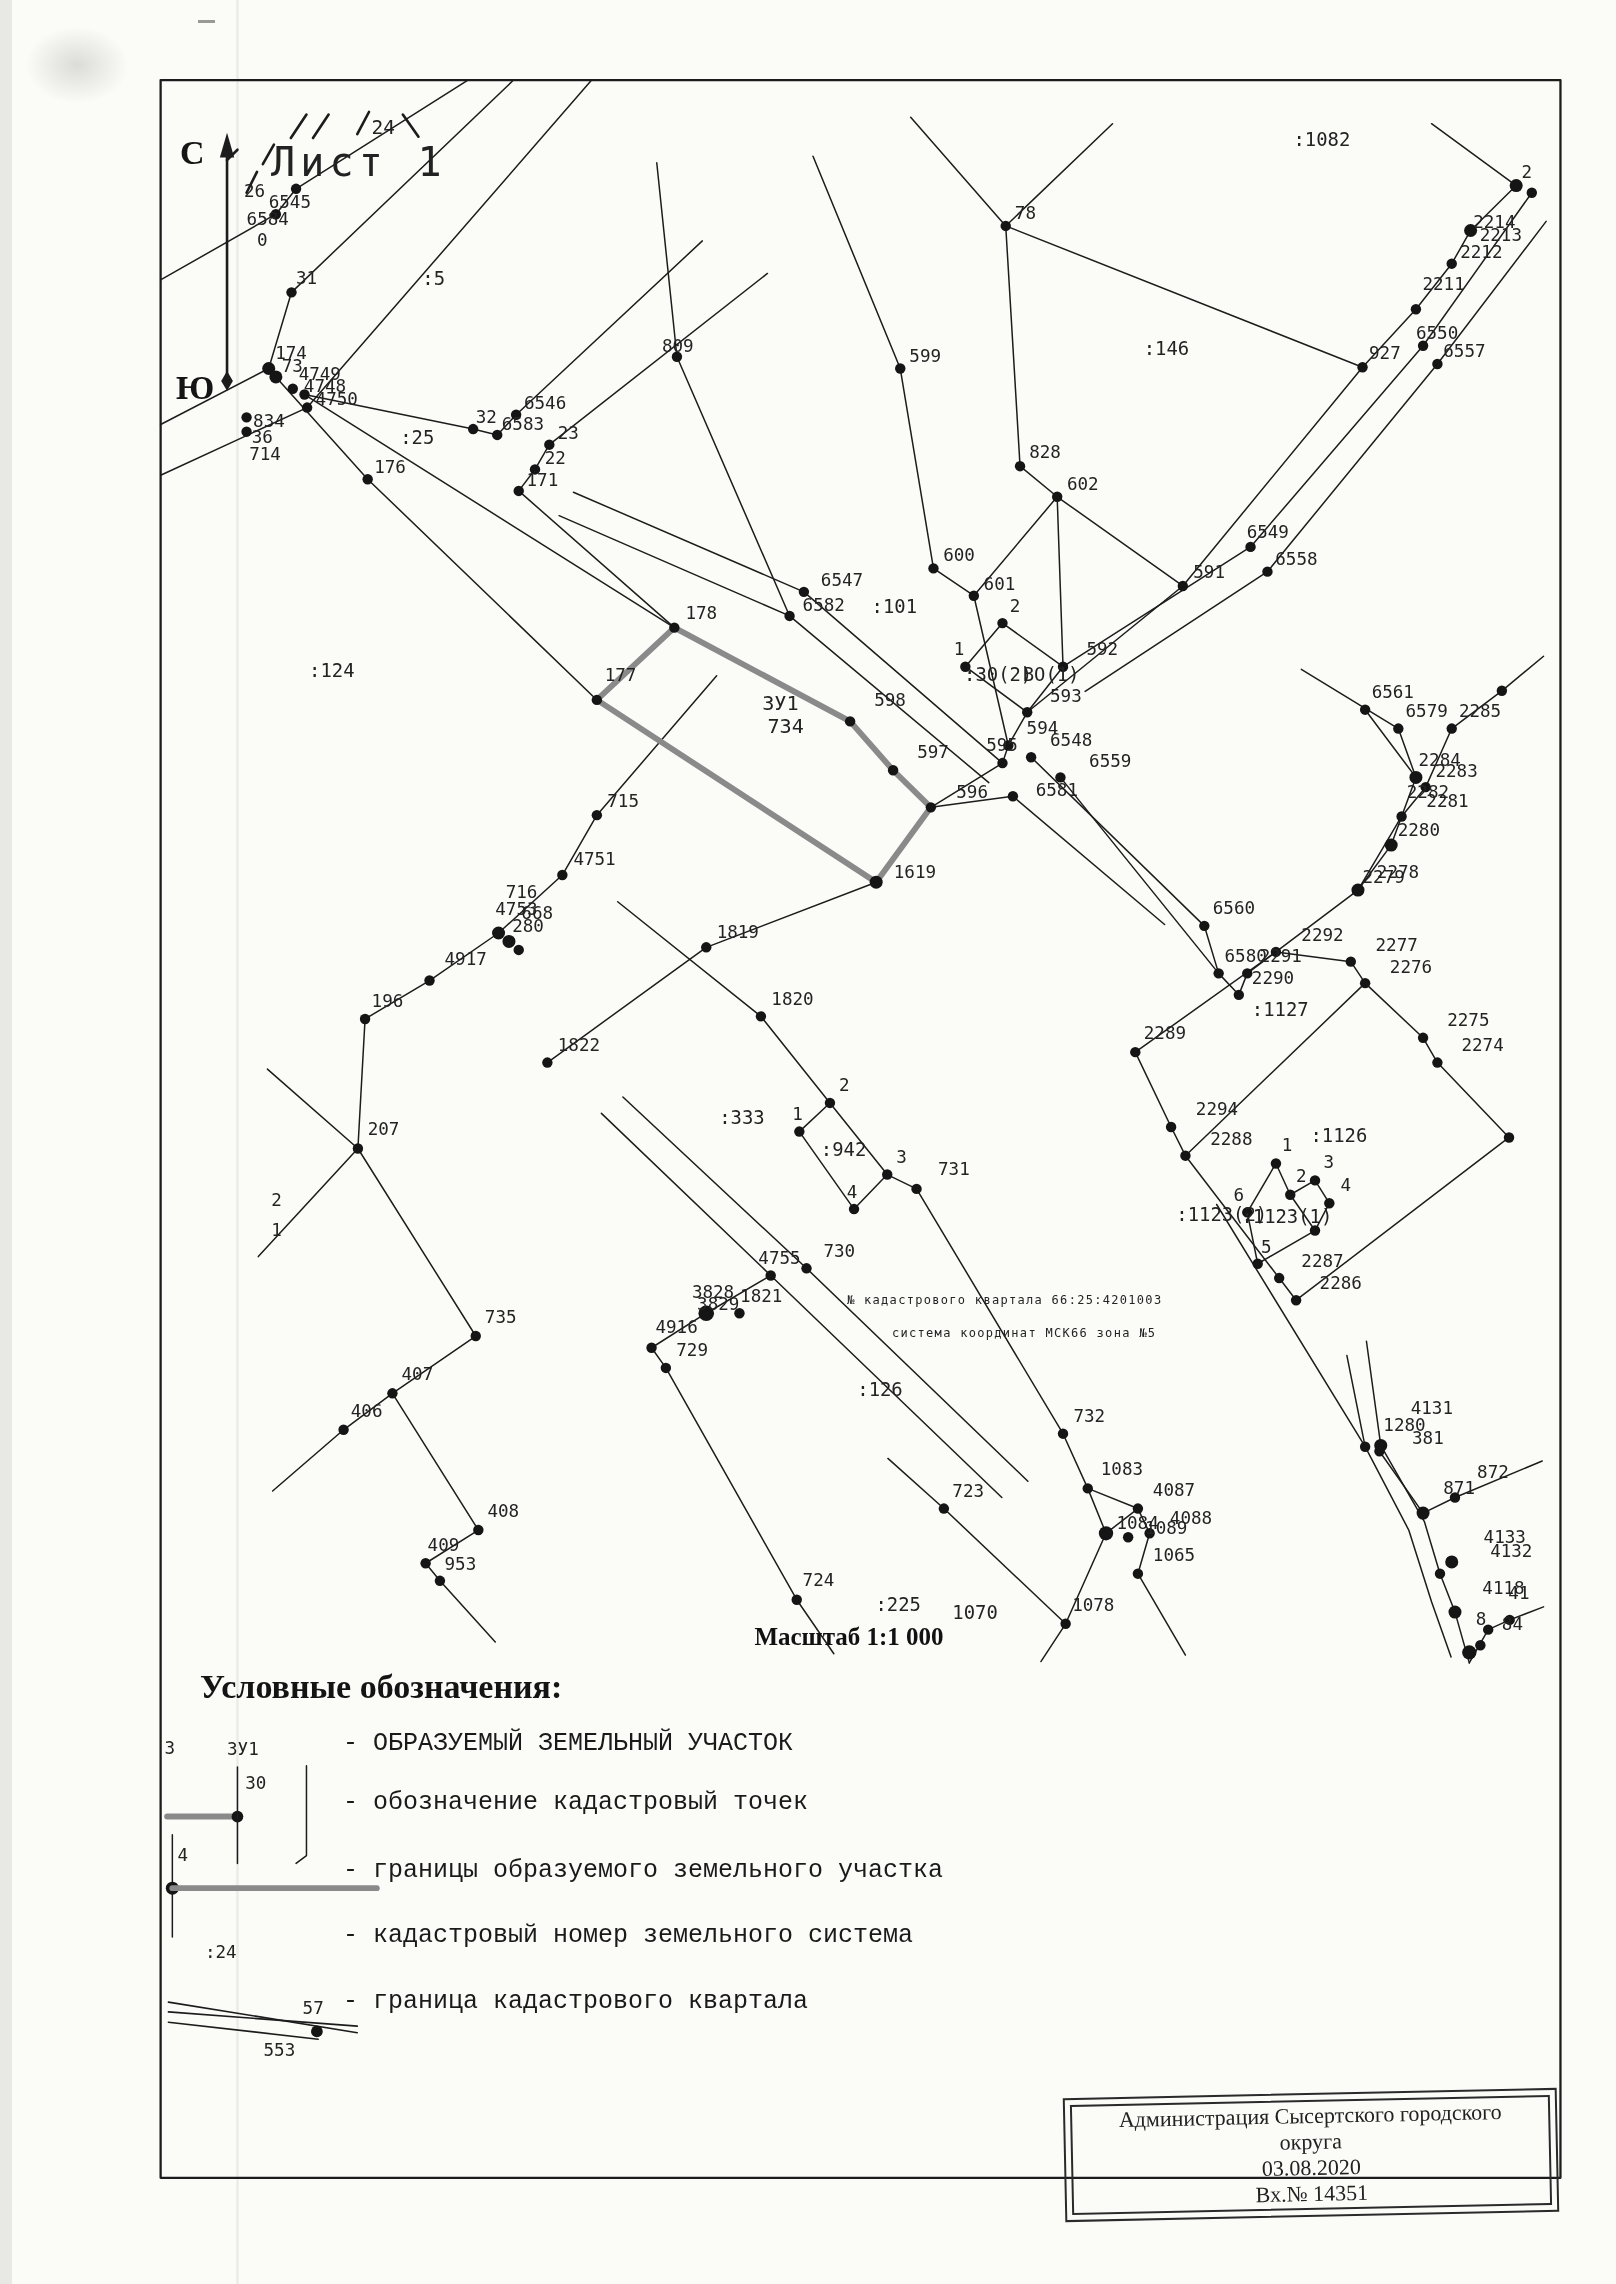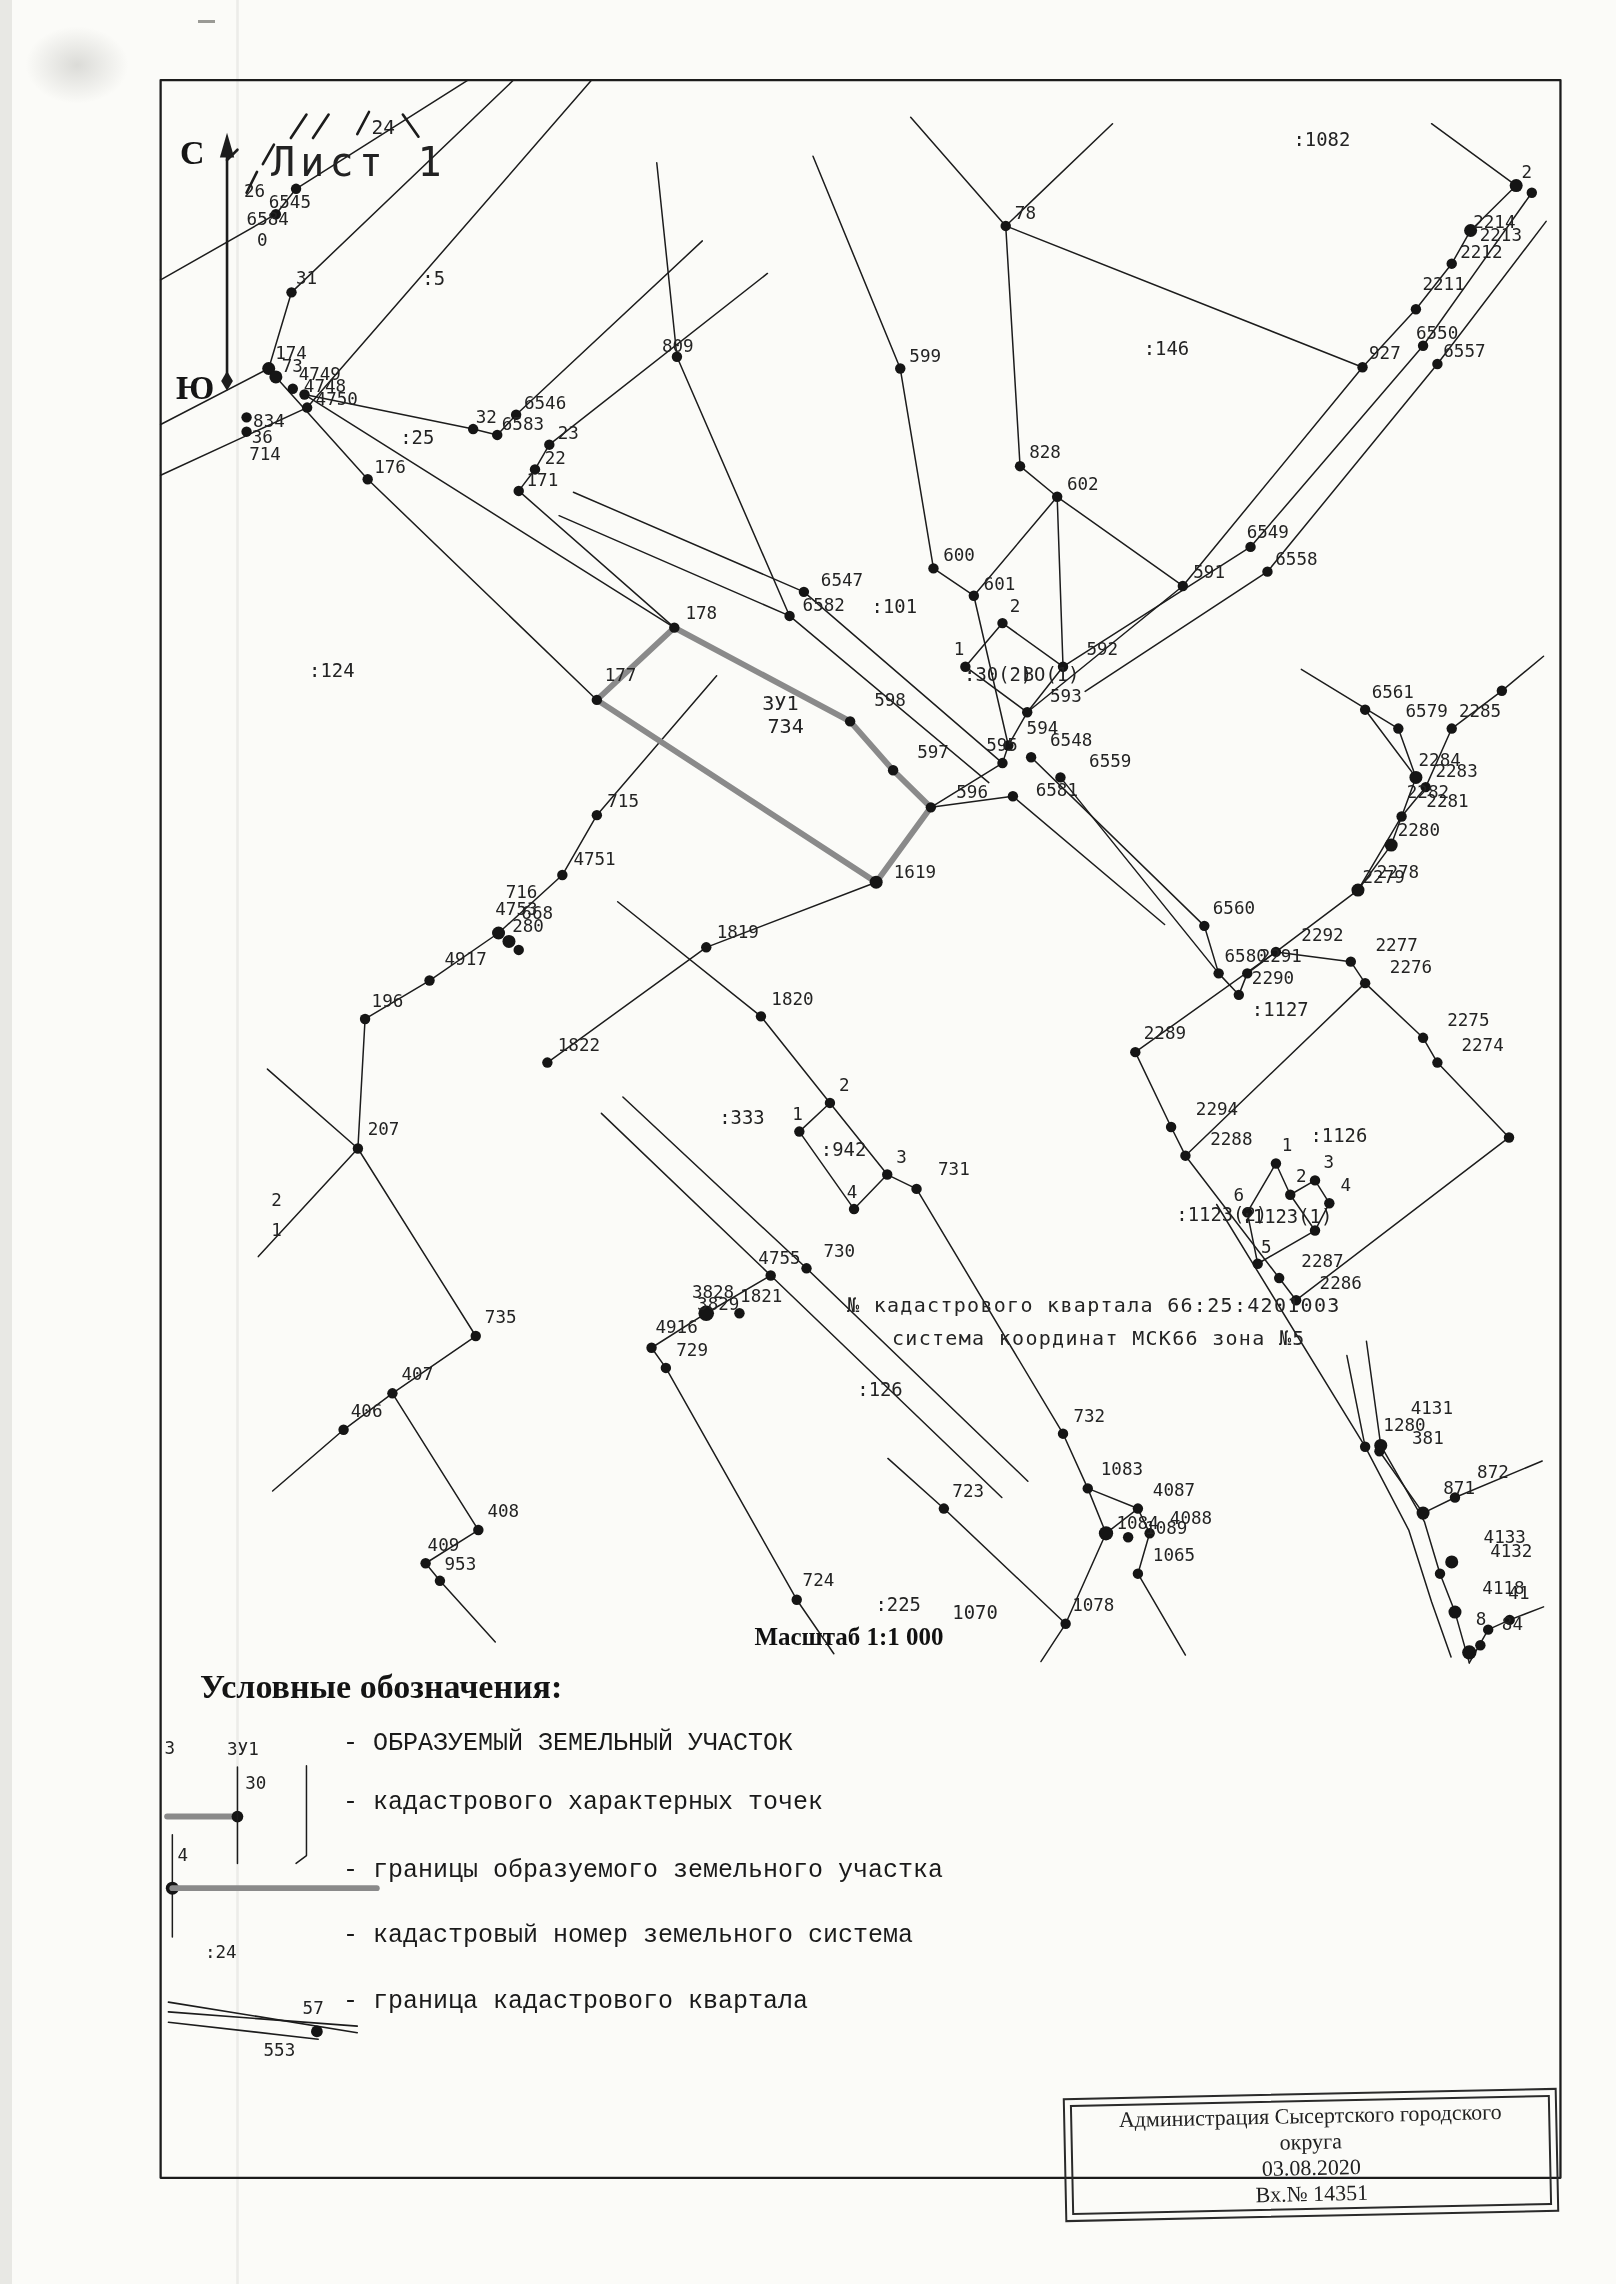--- a/index.html
+++ b/index.html
@@ -10,21 +10,21 @@
     font-family:"DejaVu Sans Mono", monospace;
     overflow:hidden;
     margin-left:12px;
   }
   .map-svg{position:absolute;left:0;top:0;}
   .abs{position:absolute;white-space:nowrap;color:#1b1b1b;}
   .sheet-title{left:259px;top:139px;font-size:40px;letter-spacing:5.2px;color:#222;}
   .compass-letter{font-family:"Liberation Serif","DejaVu Serif",serif;font-size:34px;font-weight:bold;color:#151515;}
   .compass-n{left:168px;top:134px;}
   .compass-s{left:164px;top:369px;}
-  .quarter-note{font-size:20px;color:#242424;letter-spacing:1.3px;}
+  .quarter-note{font-size:12px;color:#242424;letter-spacing:1.3px;}
   .qn1{left:835px;top:1293px;}
   .qn2{left:880px;top:1326px;}
   .scale-label{left:837px;top:1623px;transform:translateX(-50%);
     font-family:Liberation Serif, serif;font-size:25px;font-weight:bold;color:#111;}
   .legend-title{left:188px;top:1668px;font-family:"Liberation Serif","DejaVu Serif",serif;
     font-size:34px;font-weight:bold;color:#141414;}
   .legend-item{left:331px;font-family:Liberation Mono, monospace;font-size:25px;color:#1a1a1a;}
   .li1{top:1729px;}
   .li2{top:1788px;}
   .li3{top:1856px;}
@@ -456,21 +456,21 @@
   <div class="abs compass-letter compass-n">С</div>
   <div class="abs compass-letter compass-s">Ю</div>
 
   <div class="abs quarter-note qn1">№ кадастрового квартала 66:25:4201003</div>
   <div class="abs quarter-note qn2">система координат МСК66 зона №5</div>
 
   <div class="abs scale-label">Масштаб 1:1 000</div>
 
   <div class="abs legend-title">Условные обозначения:</div>
   <div class="abs legend-item li1">- ОБРАЗУЕМЫЙ ЗЕМЕЛЬНЫЙ УЧАСТОК</div>
-  <div class="abs legend-item li2">- кадастрового характерных точек</div>
+  <div class="abs legend-item li2">- обозначение кадастровый точек</div>
   <div class="abs legend-item li3">- границы образуемого земельного участка</div>
   <div class="abs legend-item li4">- кадастровый номер земельного система</div>
   <div class="abs legend-item li5">- граница кадастрового квартала</div>
 
   <div class="abs stamp">
     <div class="stamp-inner">
       <div>Администрация Сысертского городского</div>
       <div>округа</div>
       <div>03.08.2020</div>
       <div>Вх.№ 14351</div>

